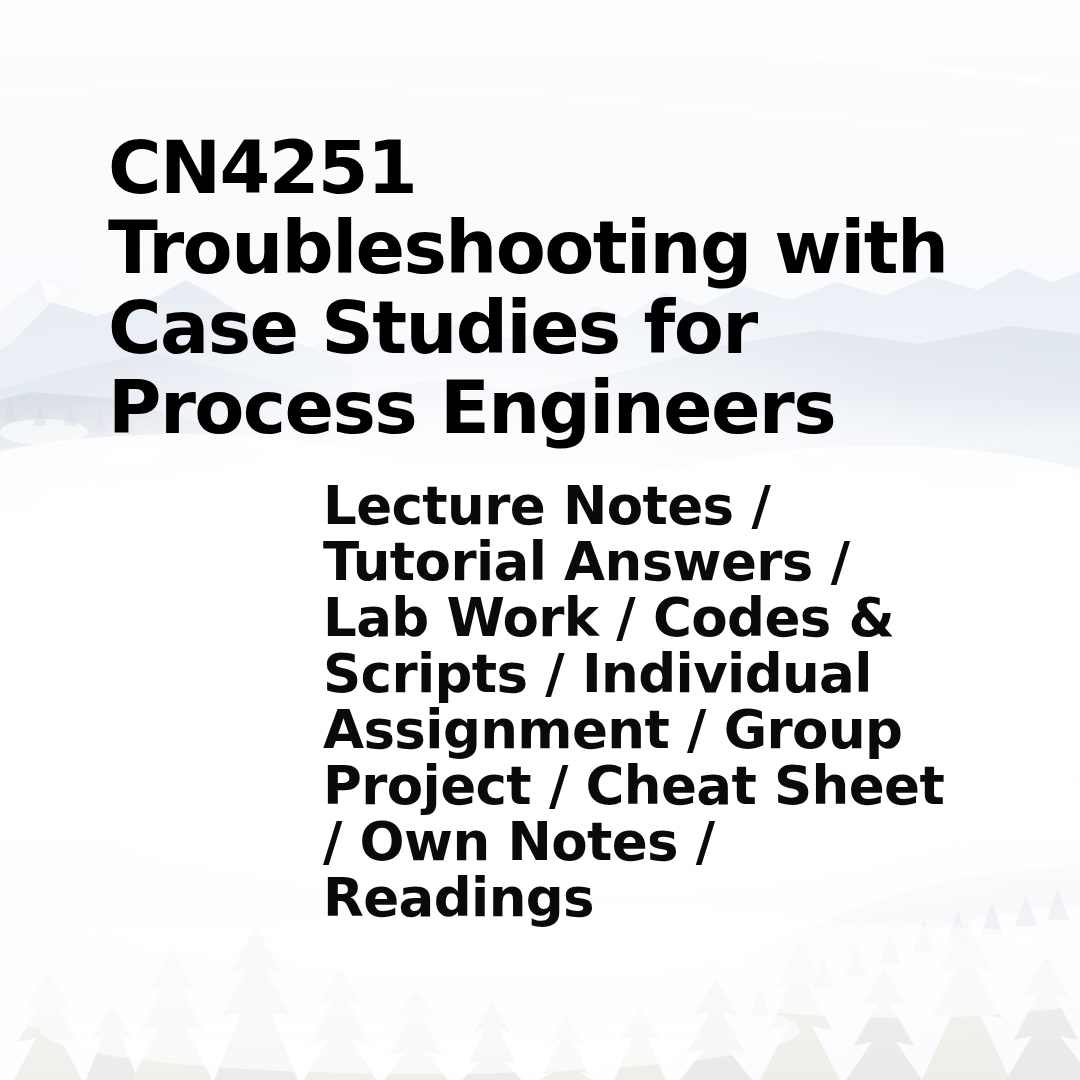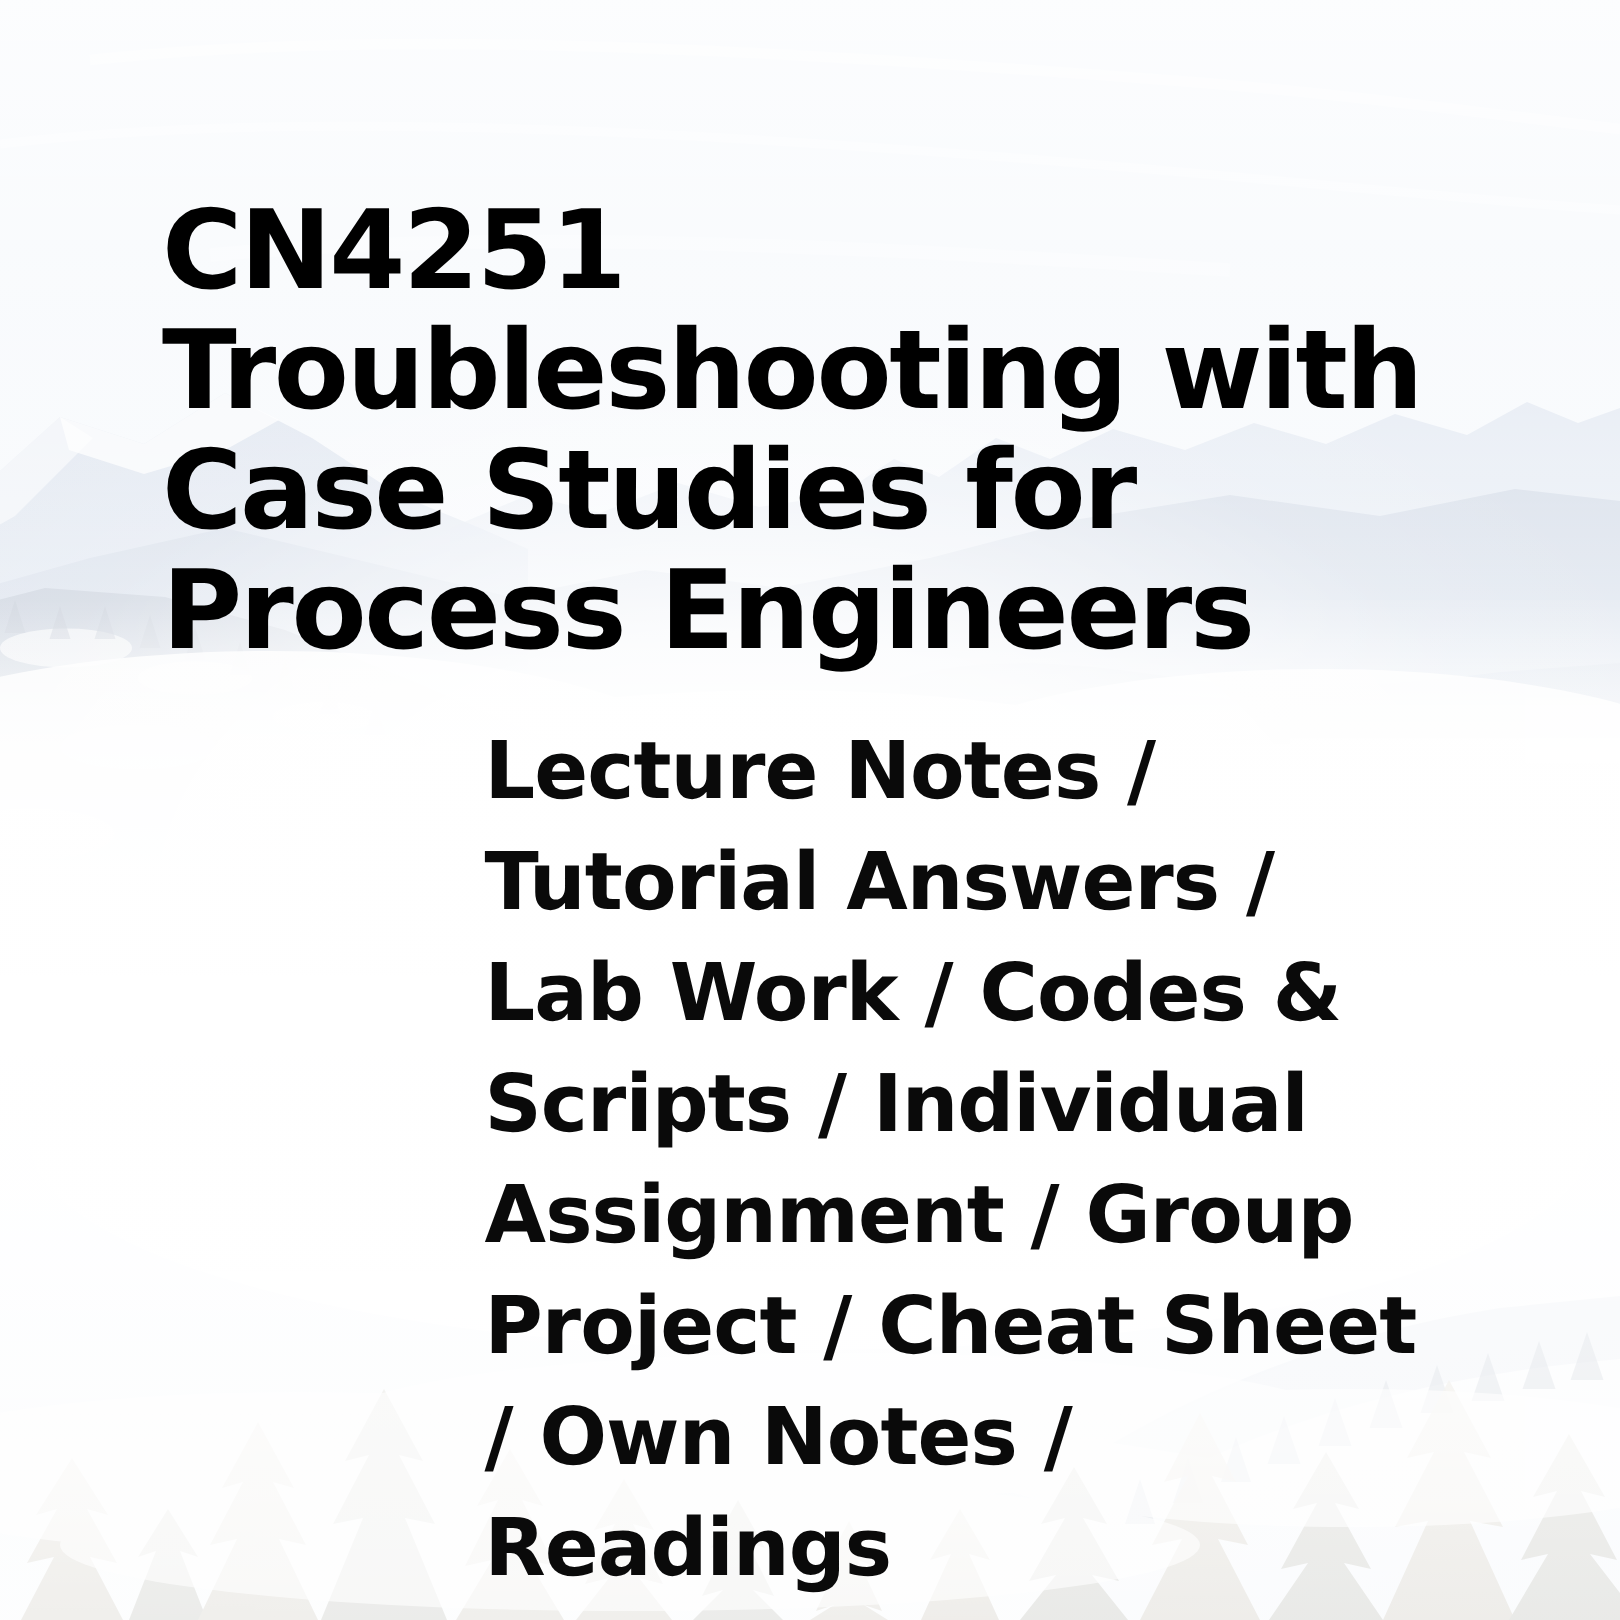--- a/index.html
+++ b/index.html
@@ -72,21 +72,21 @@
   .body-block {
     position:absolute;
     left:323px;
     top:478px;
     width:640px;
   }
   .poster-body {
     font-family:"DejaVu Sans", sans-serif;
     font-weight:700;
     font-size:53px;
-    line-height:74px;
+    line-height:56px;
     letter-spacing:-0.6px;
     color:#0a0a0a;
   }
 </style>
 </head>
 <body>
 
 <div class="poster">
 
   <div class="bg-photo" aria-hidden="true">

